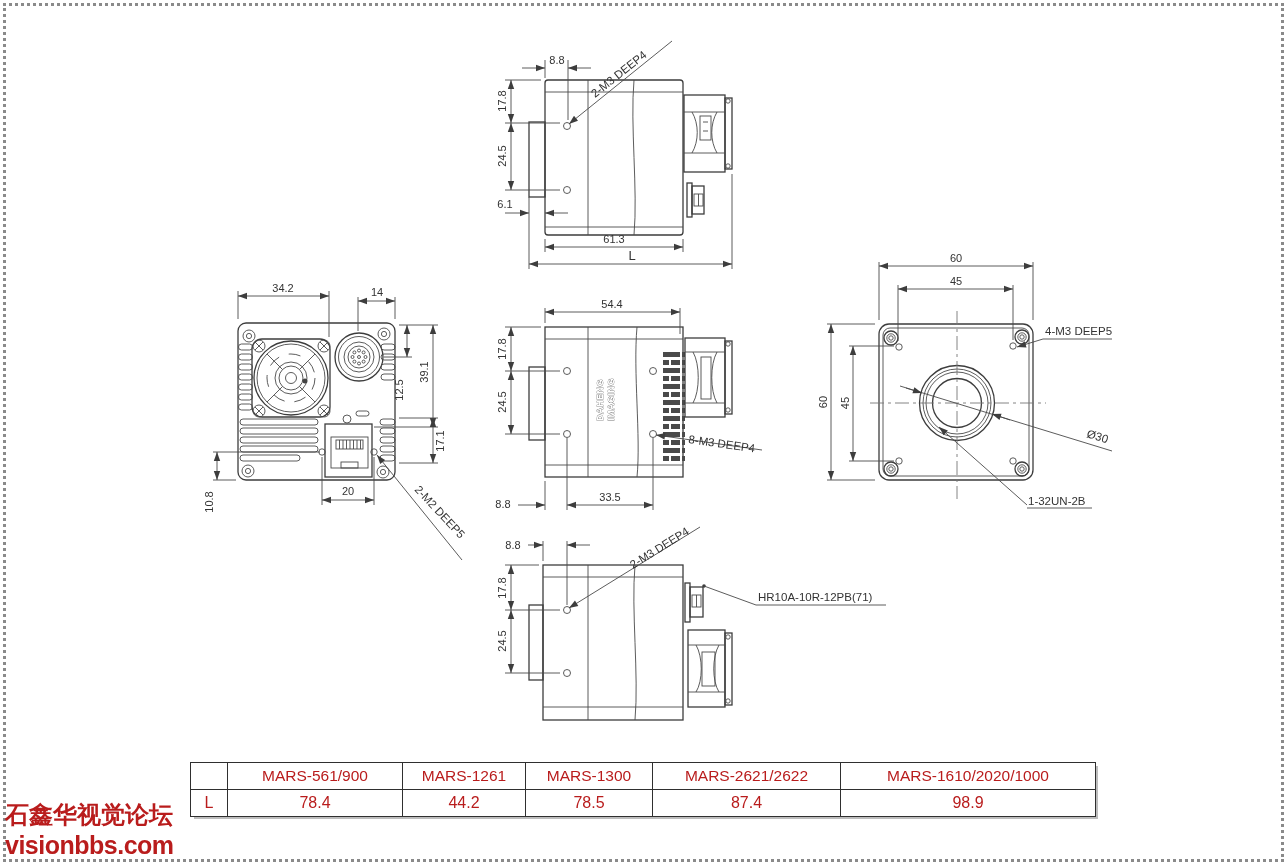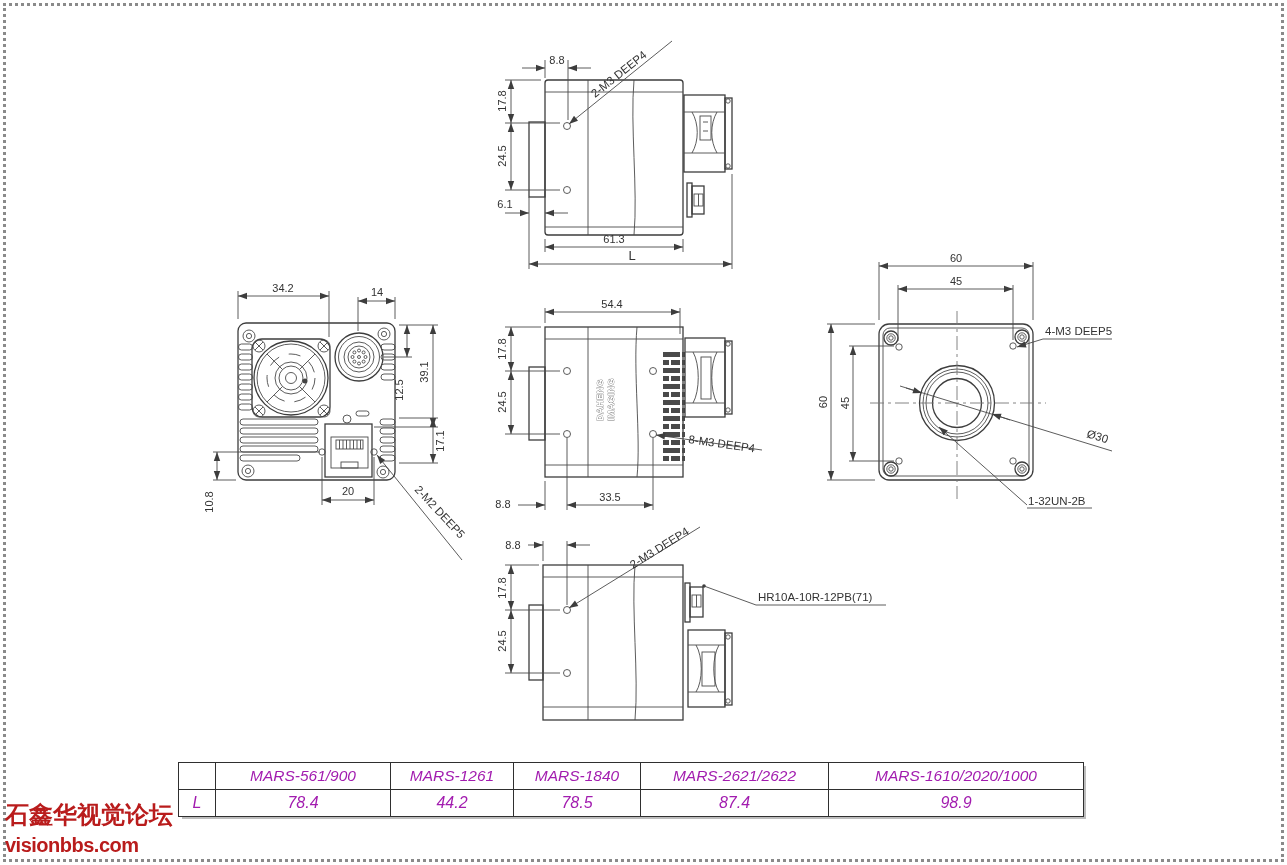--- a/index.html
+++ b/index.html
@@ -8,29 +8,29 @@
   .page-border{position:absolute;inset:3px;border:3px dotted #8a8a8a;pointer-events:none;}
   svg{position:absolute;left:0;top:0;}
   .ln{stroke:#3d3d3d;stroke-width:1.3;fill:none;}
   .tn{stroke:#4a4a4a;stroke-width:0.9;fill:none;}
   .cl{stroke:#777;stroke-width:0.9;fill:none;stroke-dasharray:14 4 3 4;}
   .dim{font-size:11px;fill:#333;}
   .note{font-size:11.5px;fill:#333;}
   .big{font-size:13px;fill:#333;}
   .logo{font-size:9px;font-weight:bold;fill:#fff;stroke:#555;stroke-width:0.55px;
         paint-order:stroke;letter-spacing:0.5px;}
-  .dimtable{position:absolute;left:178px;top:762px;border-collapse:collapse;
-            color:#a21caf;font-style:italic;}
+  .dimtable{position:absolute;left:190px;top:762px;border-collapse:collapse;
+            color:#b91c1c;}
   .dimtable td,.dimtable th{border:1.6px solid #2f2f2f;text-align:center;
             font-weight:normal;padding:0;height:26px;font-size:15.5px;}
   .dimtable tr.vals td{font-size:16px;}
   .dimtable{box-shadow:3px 3px 0 -1px #bdbdbd;}
   .watermark{position:absolute;left:5px;top:800px;font-weight:bold;line-height:30px;}
   .watermark .wl1{font-size:24px;}
-  .watermark .wl2{font-size:20px;letter-spacing:-0.5px;}
+  .watermark .wl2{font-size:25px;letter-spacing:-0.5px;}
 </style>
 </head>
 <body>
 
 <div class="page">
   <div class="page-border"></div>
 
   <svg width="1287" height="865" viewBox="0 0 1287 865">
     <defs>
       <marker id="arr" markerWidth="10" markerHeight="8" refX="9.5" refY="4" orient="auto-start-reverse" markerUnits="userSpaceOnUse">
@@ -385,21 +385,21 @@
         <col style="width:123px">
       <col style="width:127px">
         <col style="width:188px">
         <col style="width:255px">
     </colgroup>
     <tbody>
         <tr>
       <th></th>
       <th>MARS-561/900</th>
       <th>MARS-1261</th>
-      <th>MARS-1840</th>
+      <th>MARS-1300</th>
       <th>MARS-2621/2622</th>
       <th>MARS-1610/2020/1000</th>
     </tr>
     <tr class="vals">
       <td>L</td>
       <td>78.4</td>
       <td>44.2</td>
       <td>78.5</td>
       <td>87.4</td>
       <td>98.9</td>

